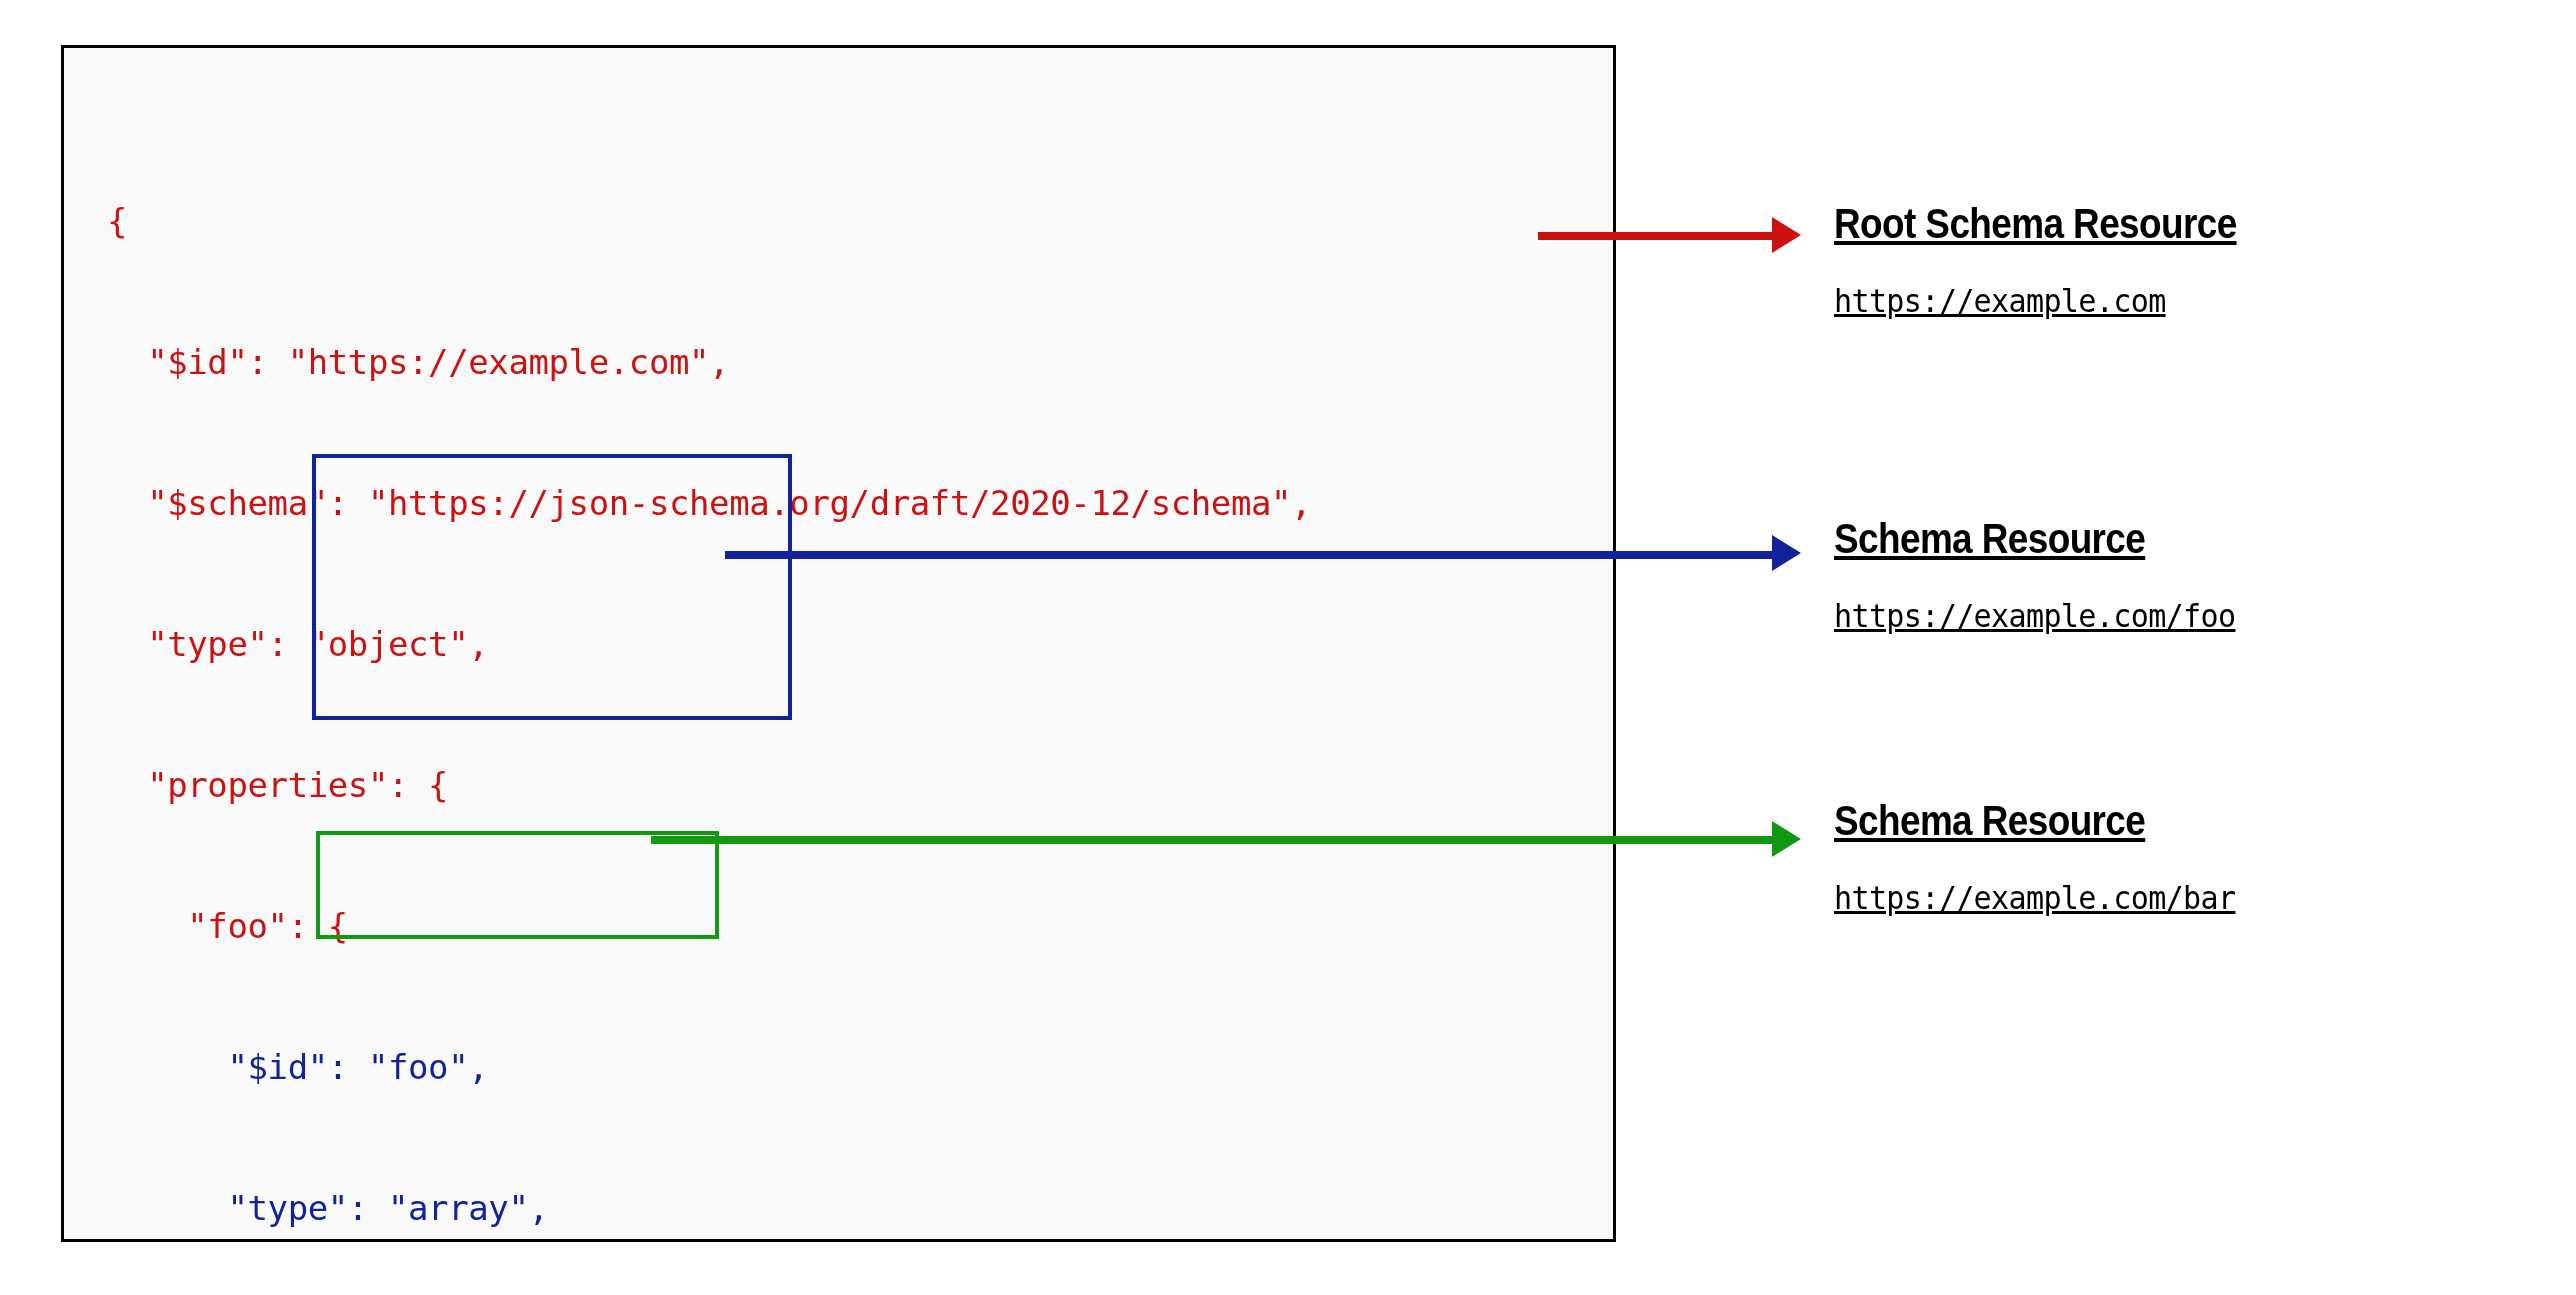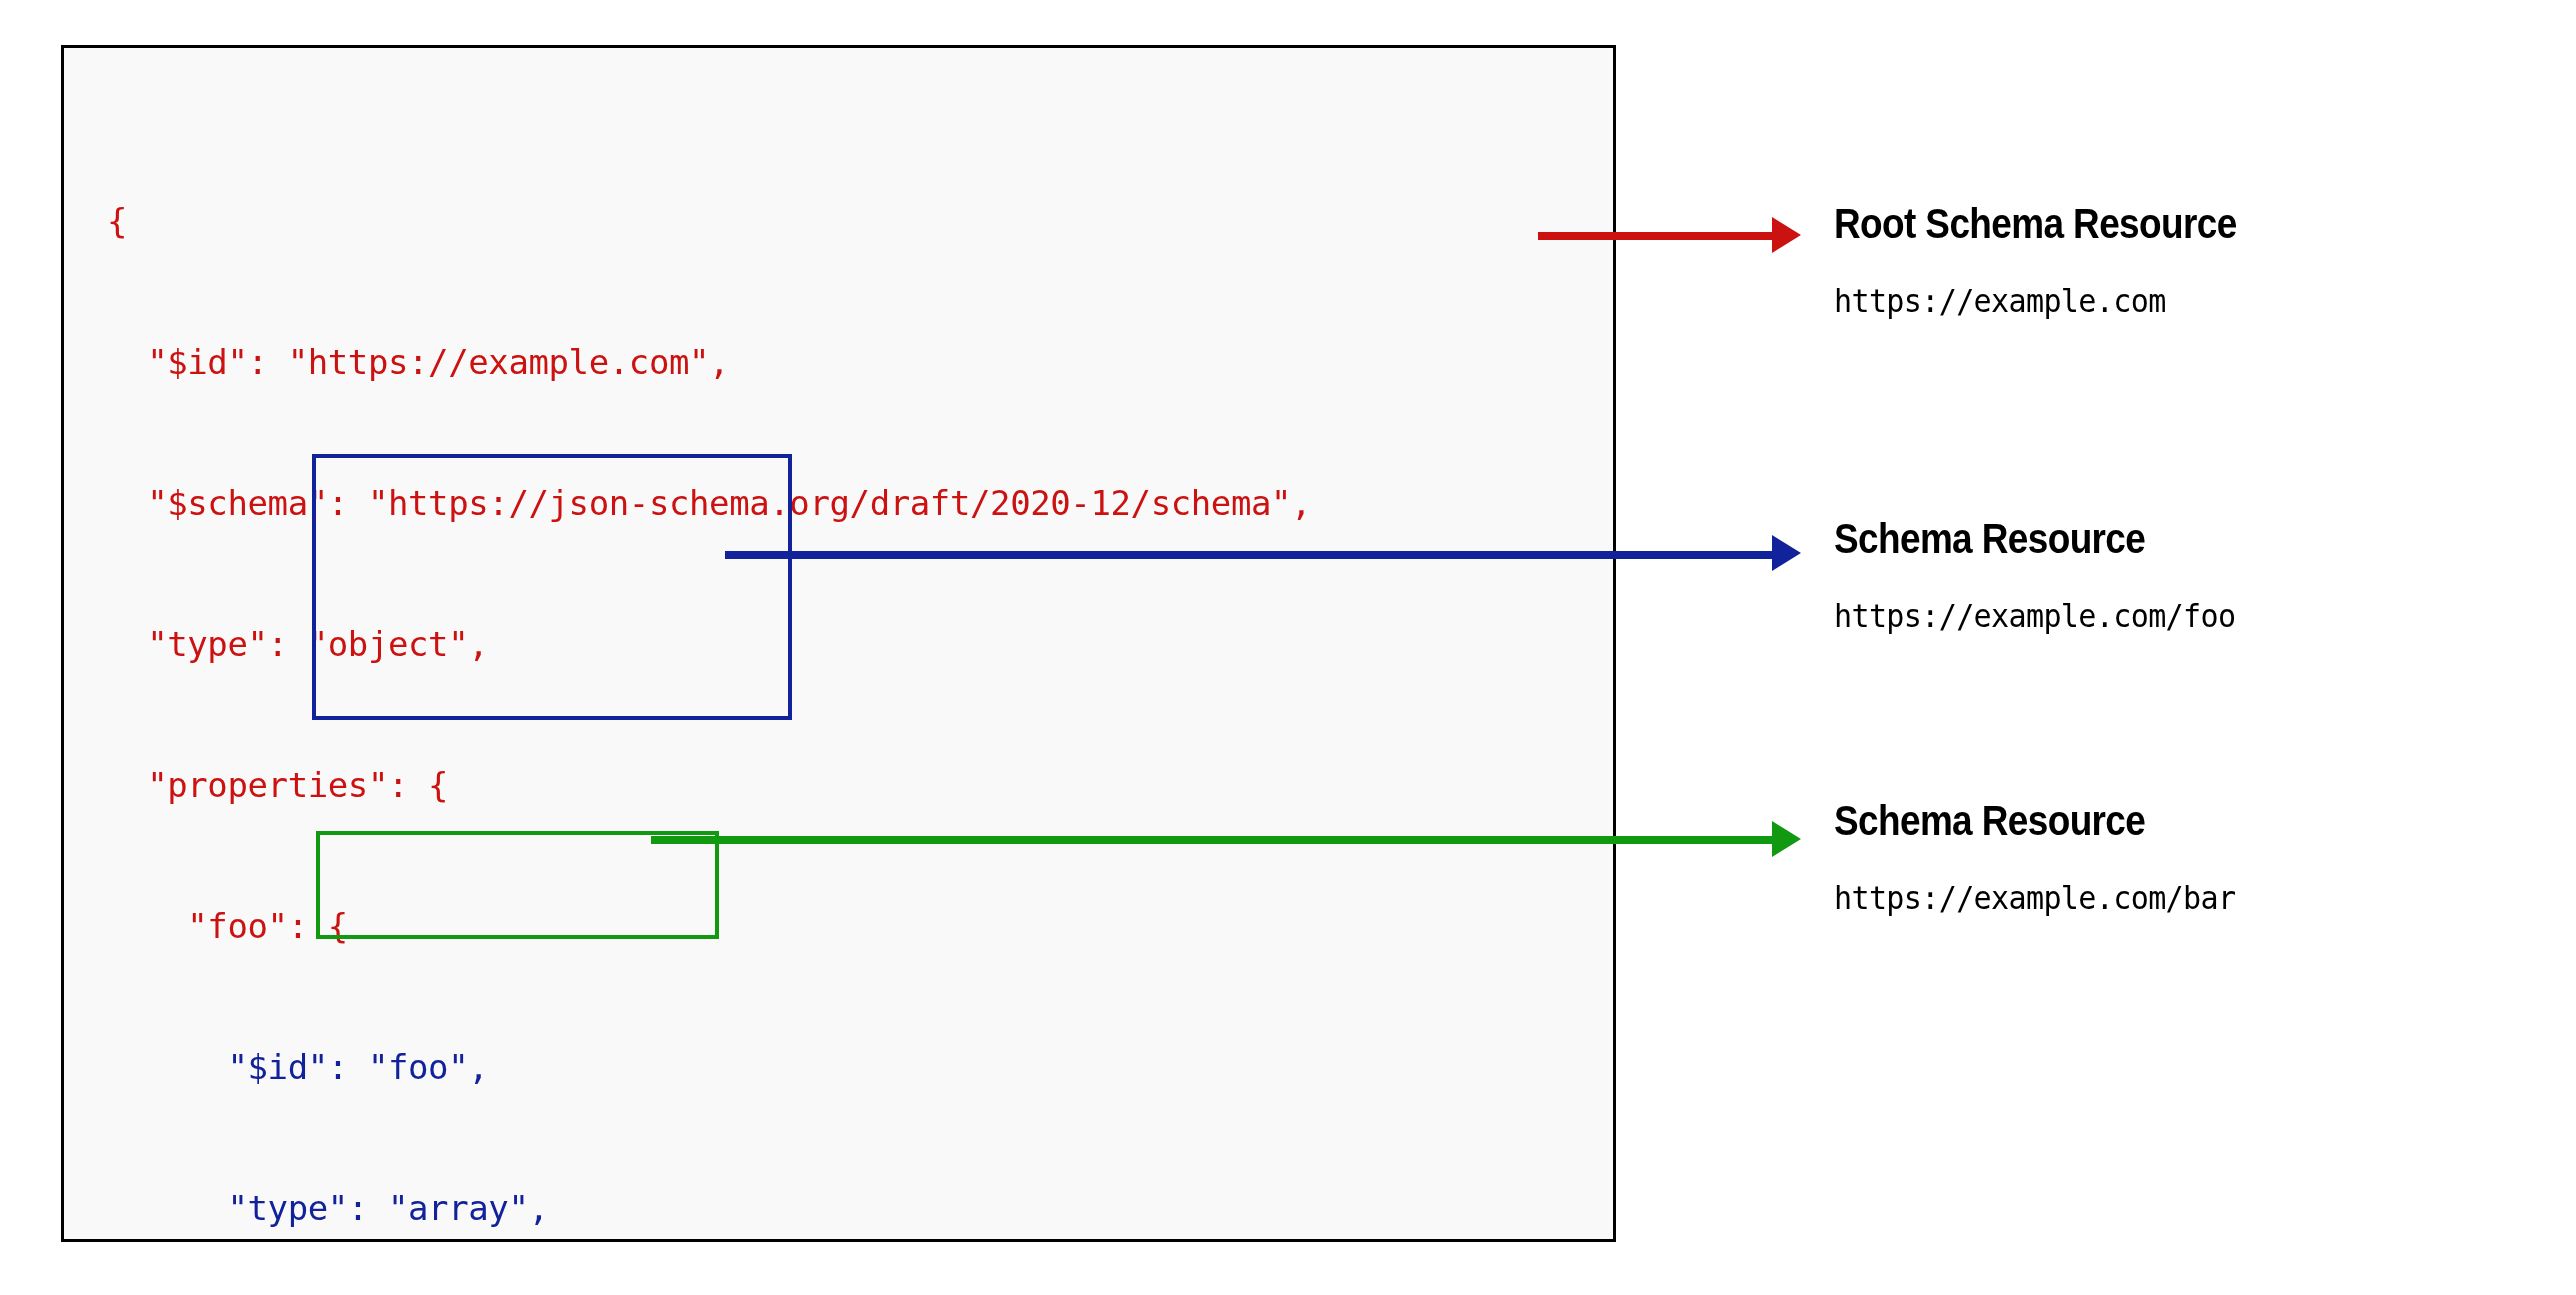--- a/index.html
+++ b/index.html
@@ -34,21 +34,21 @@
   #arrow-red-line{left:1538px;top:232px;width:237px;border-top:8px solid #cc1111;}
   #arrow-red-head{left:1772px;top:217px;border-left:29px solid #cc1111;}
 
   #arrow-blue-line{left:725px;top:551px;width:1051px;border-top:8px solid #11229a;}
   #arrow-blue-head{left:1772px;top:535px;border-left:29px solid #11229a;}
 
   #arrow-green-line{left:651px;top:836px;width:1124px;border-top:8px solid #119911;}
   #arrow-green-head{left:1772px;top:821px;border-left:29px solid #119911;}
 
   
-  .annot{position:absolute;left:1834px;}
+  .annot{position:absolute;left:1834px;text-decoration:underline;}
   #annot-root{top:201px;}
   #annot-foo{top:516px;}
   #annot-bar{top:798px;}
   .annot-title{
     font-family:"Liberation Sans",sans-serif;
     font-weight:bold;font-size:42px;color:#000000;
     letter-spacing:-0.7px;line-height:45px;
     transform:scaleX(0.88);transform-origin:left center;
     white-space:nowrap;
   }

